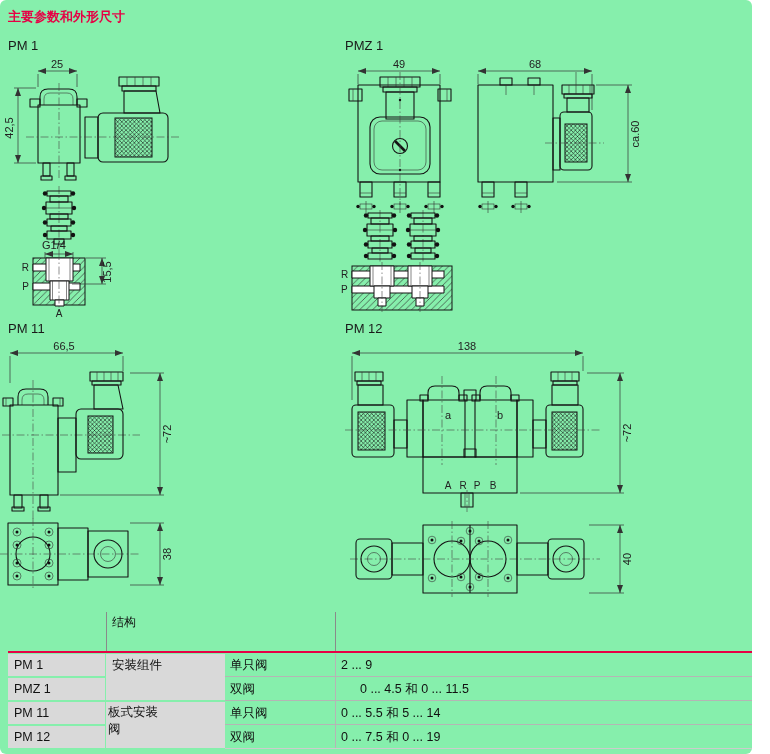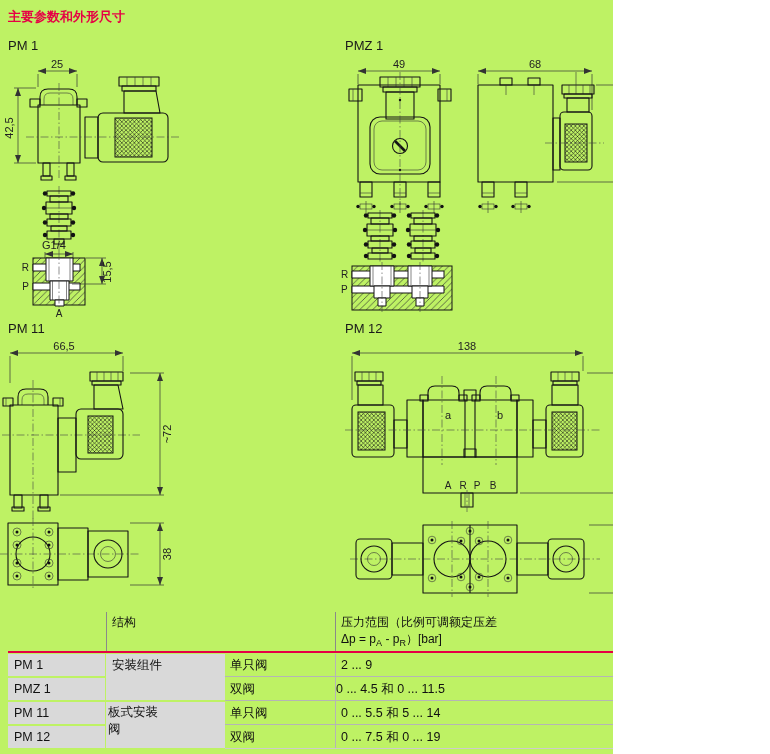--- a/index.html
+++ b/index.html
@@ -1,17 +1,17 @@
 <!DOCTYPE html>
 <html><head>
 <meta charset="utf-8">
 <style>
   html,body{margin:0;padding:0;background:#fff;}
-  .page{position:relative;width:613px;height:754px;background:#bef264;overflow:hidden;
-        font-family:"Liberation Sans","DejaVu Sans",sans-serif;color:#111;}
+  .page{position:relative;width:752px;height:754px;background:#86efac;overflow:hidden;
+        font-family:"Liberation Sans","DejaVu Sans",sans-serif;color:#111;border-radius:6px;}
   .title{position:absolute;left:8px;top:8px;font-size:13px;font-weight:bold;color:#e60045;}
   .fig-label{position:absolute;font-size:13px;color:#1a1a1a;}
   .fig{position:absolute;}
   
   .ol{fill:none;stroke:#141414;stroke-width:1.1;stroke-linejoin:round;}
   .olw{fill:#fff;stroke:#141414;stroke-width:1;stroke-linejoin:round;}
   .thin{fill:none;stroke:#333;stroke-width:0.6;}
   .dim{fill:none;stroke:#333;stroke-width:0.7;}
   .cl{fill:none;stroke:#444;stroke-width:0.6;stroke-dasharray:8 2.5 1.5 2.5;}
   .dot{fill:#111;stroke:none;}
@@ -436,24 +436,20 @@
       <path class="dim" d="M589,525 H624 M589,593 H624"></path>
       <line class="dim" x1="620" y1="525" x2="620" y2="593" marker-start="url(#arr)" marker-end="url(#arr)"></line>
       <text class="dimtxt" x="631" y="559" transform="rotate(-90 631 559)" text-anchor="middle">40</text>
     </g>
   </svg>
 
   <div class="tbl-vline" style="left:106px;top:612px;height:39px"></div>
   <div class="tbl-vline" style="left:335px;top:612px;height:39px"></div>
 
   <div class="hdr" style="left:112px;top:614px">结构</div>
-  <div class="hdr" style="left:341px;top:614px">
-    <div>压力范围（比例可调额定压差</div>
-    <div><span>Δp = p</span><sub>A</sub><span> - p</span><sub>R</sub><span>）[bar]</span></div>
-  </div>
 
   <div class="red-rule"></div>
 
   <div class="graybox" style="left:8px;top:654px;width:97px;height:22px"></div>
   <div class="graybox" style="left:8px;top:678px;width:97px;height:22px"></div>
   <div class="graybox" style="left:8px;top:702px;width:97px;height:22px"></div>
   <div class="graybox" style="left:8px;top:726px;width:97px;height:22px"></div>
   <div class="cell" style="left:14px;top:654px">PM 1</div>
   <div class="cell" style="left:14px;top:678px">PMZ 1</div>
   <div class="cell" style="left:14px;top:702px">PM 11</div>
@@ -469,17 +465,17 @@
   <div class="tbl-sep" style="left:225px;top:724px;width:540px"></div>
   <div class="tbl-sep" style="left:225px;top:748px;width:540px;background:#ccc"></div>
   <div class="tbl-vline-light" style="left:335px;top:654px;height:94px"></div>
 
   <div class="cell" style="left:230px;top:654px">单只阀</div>
   <div class="cell" style="left:230px;top:678px">双阀</div>
   <div class="cell" style="left:230px;top:702px">单只阀</div>
   <div class="cell" style="left:230px;top:726px">双阀</div>
 
   <div class="cell" style="left:341px;top:654px">2 ... 9</div>
-  <div class="cell" style="left:336px;top:678px">0 ... 4.5 和 0 ... 11.5</div>
+  <div class="cell" style="left:360px;top:678px">0 ... 4.5 和 0 ... 11.5</div>
   <div class="cell" style="left:341px;top:702px">0 ... 5.5 和 5 ... 14</div>
   <div class="cell" style="left:341px;top:726px">0 ... 7.5 和 0 ... 19</div>
 
 </div>
 
 </body></html>

